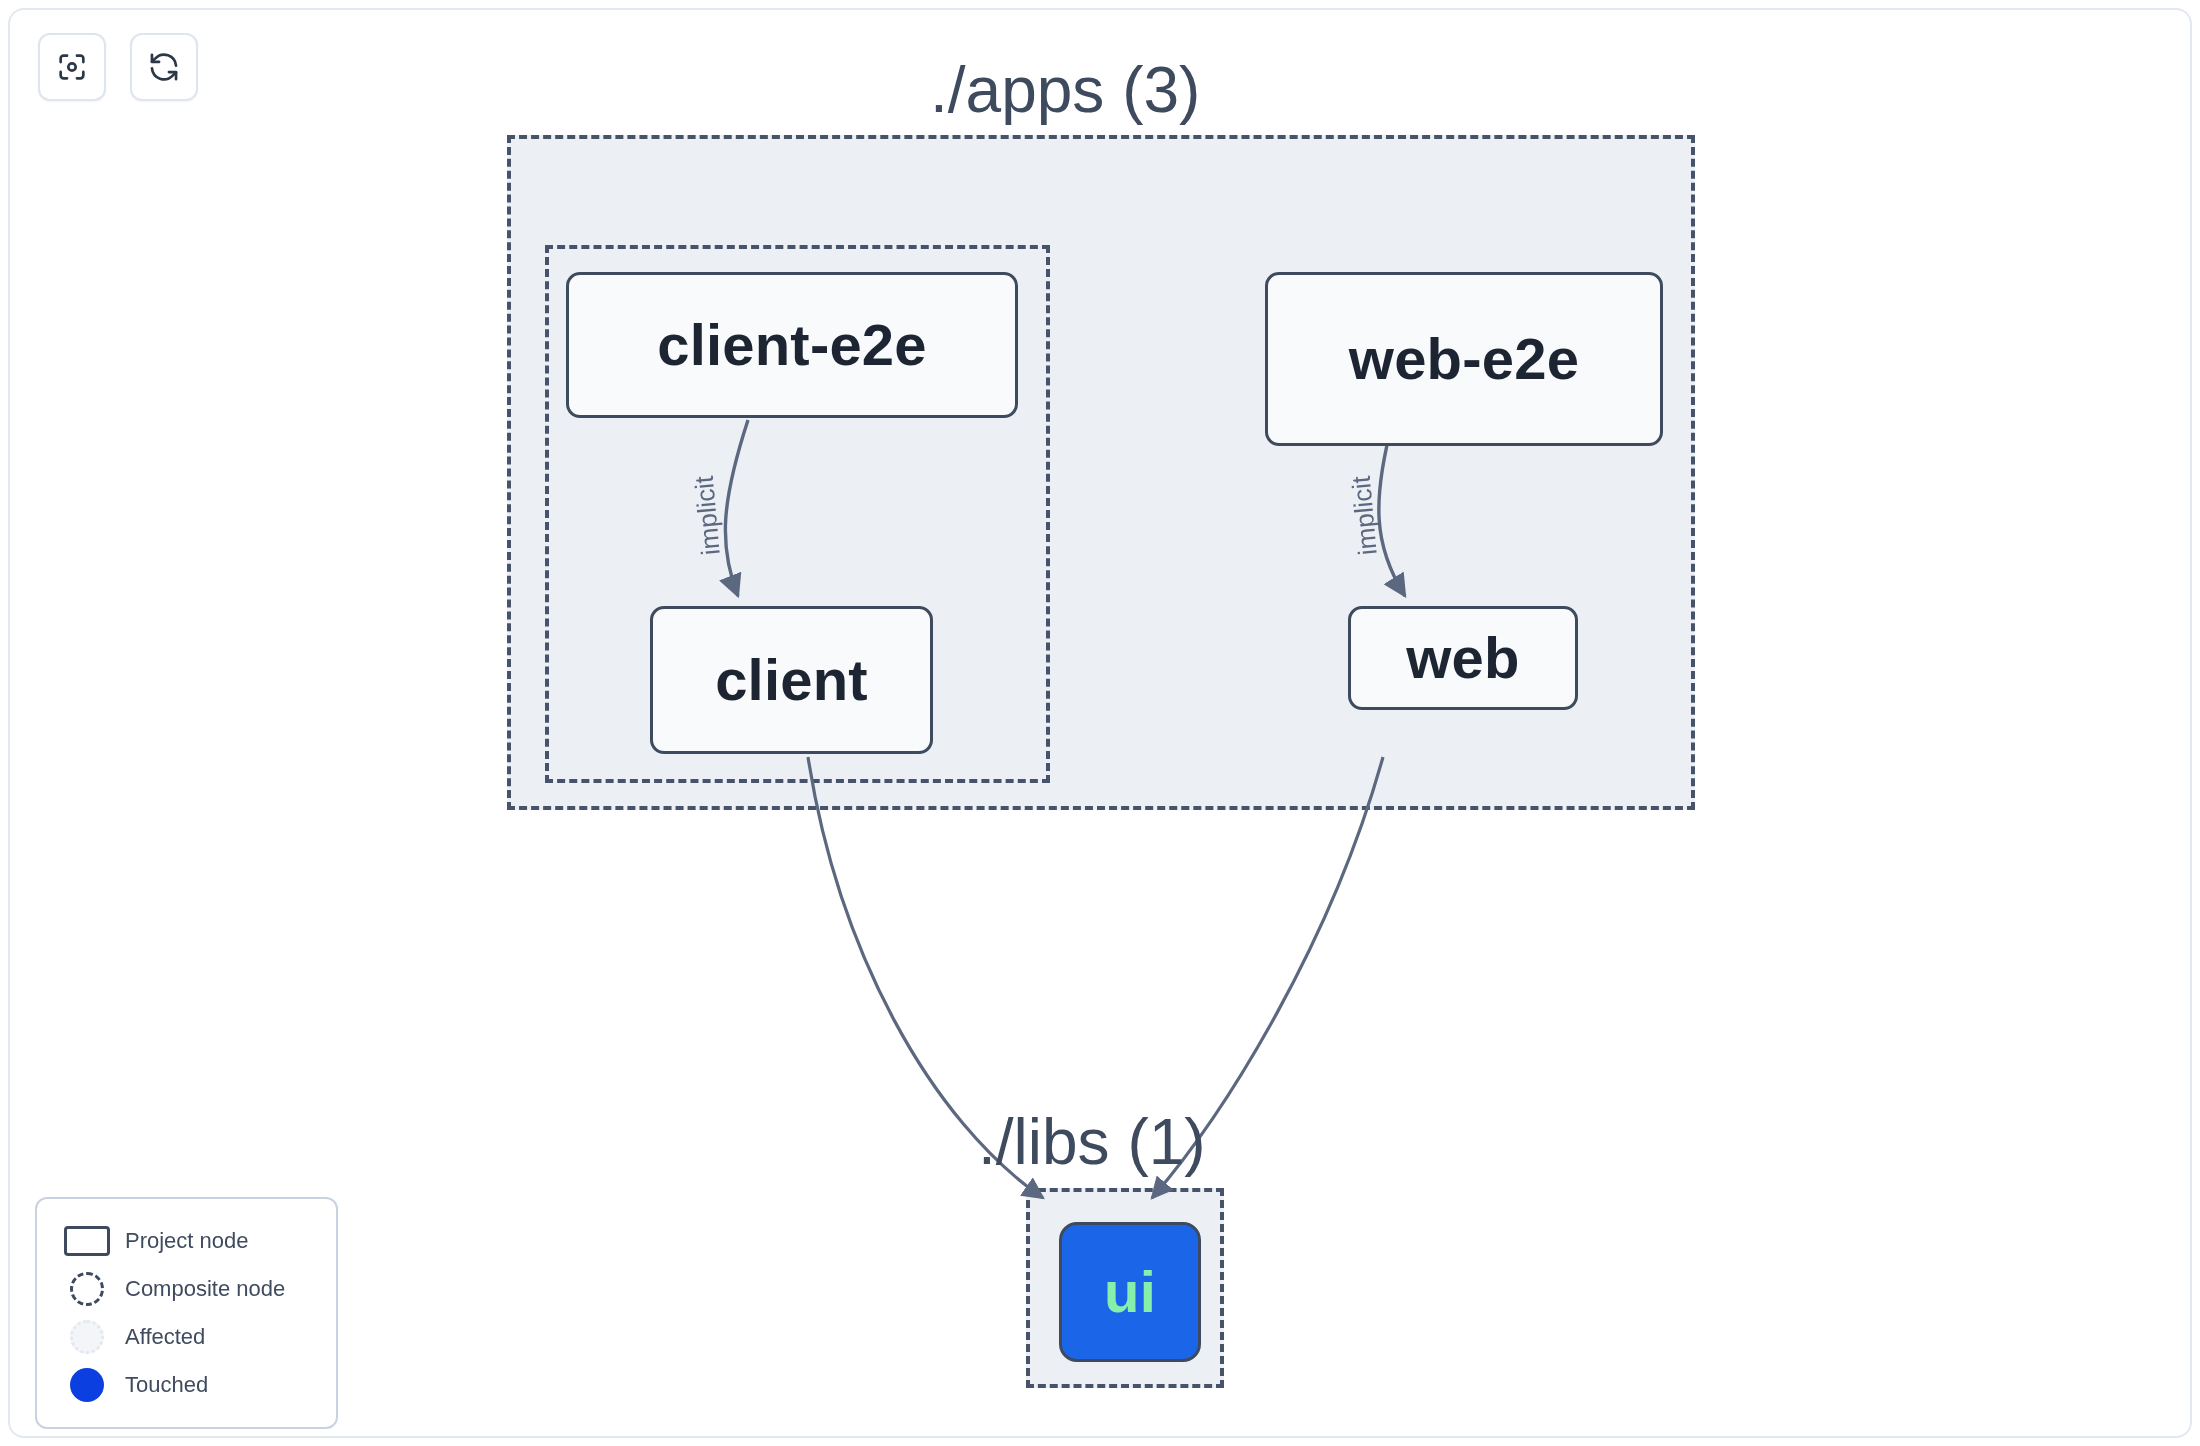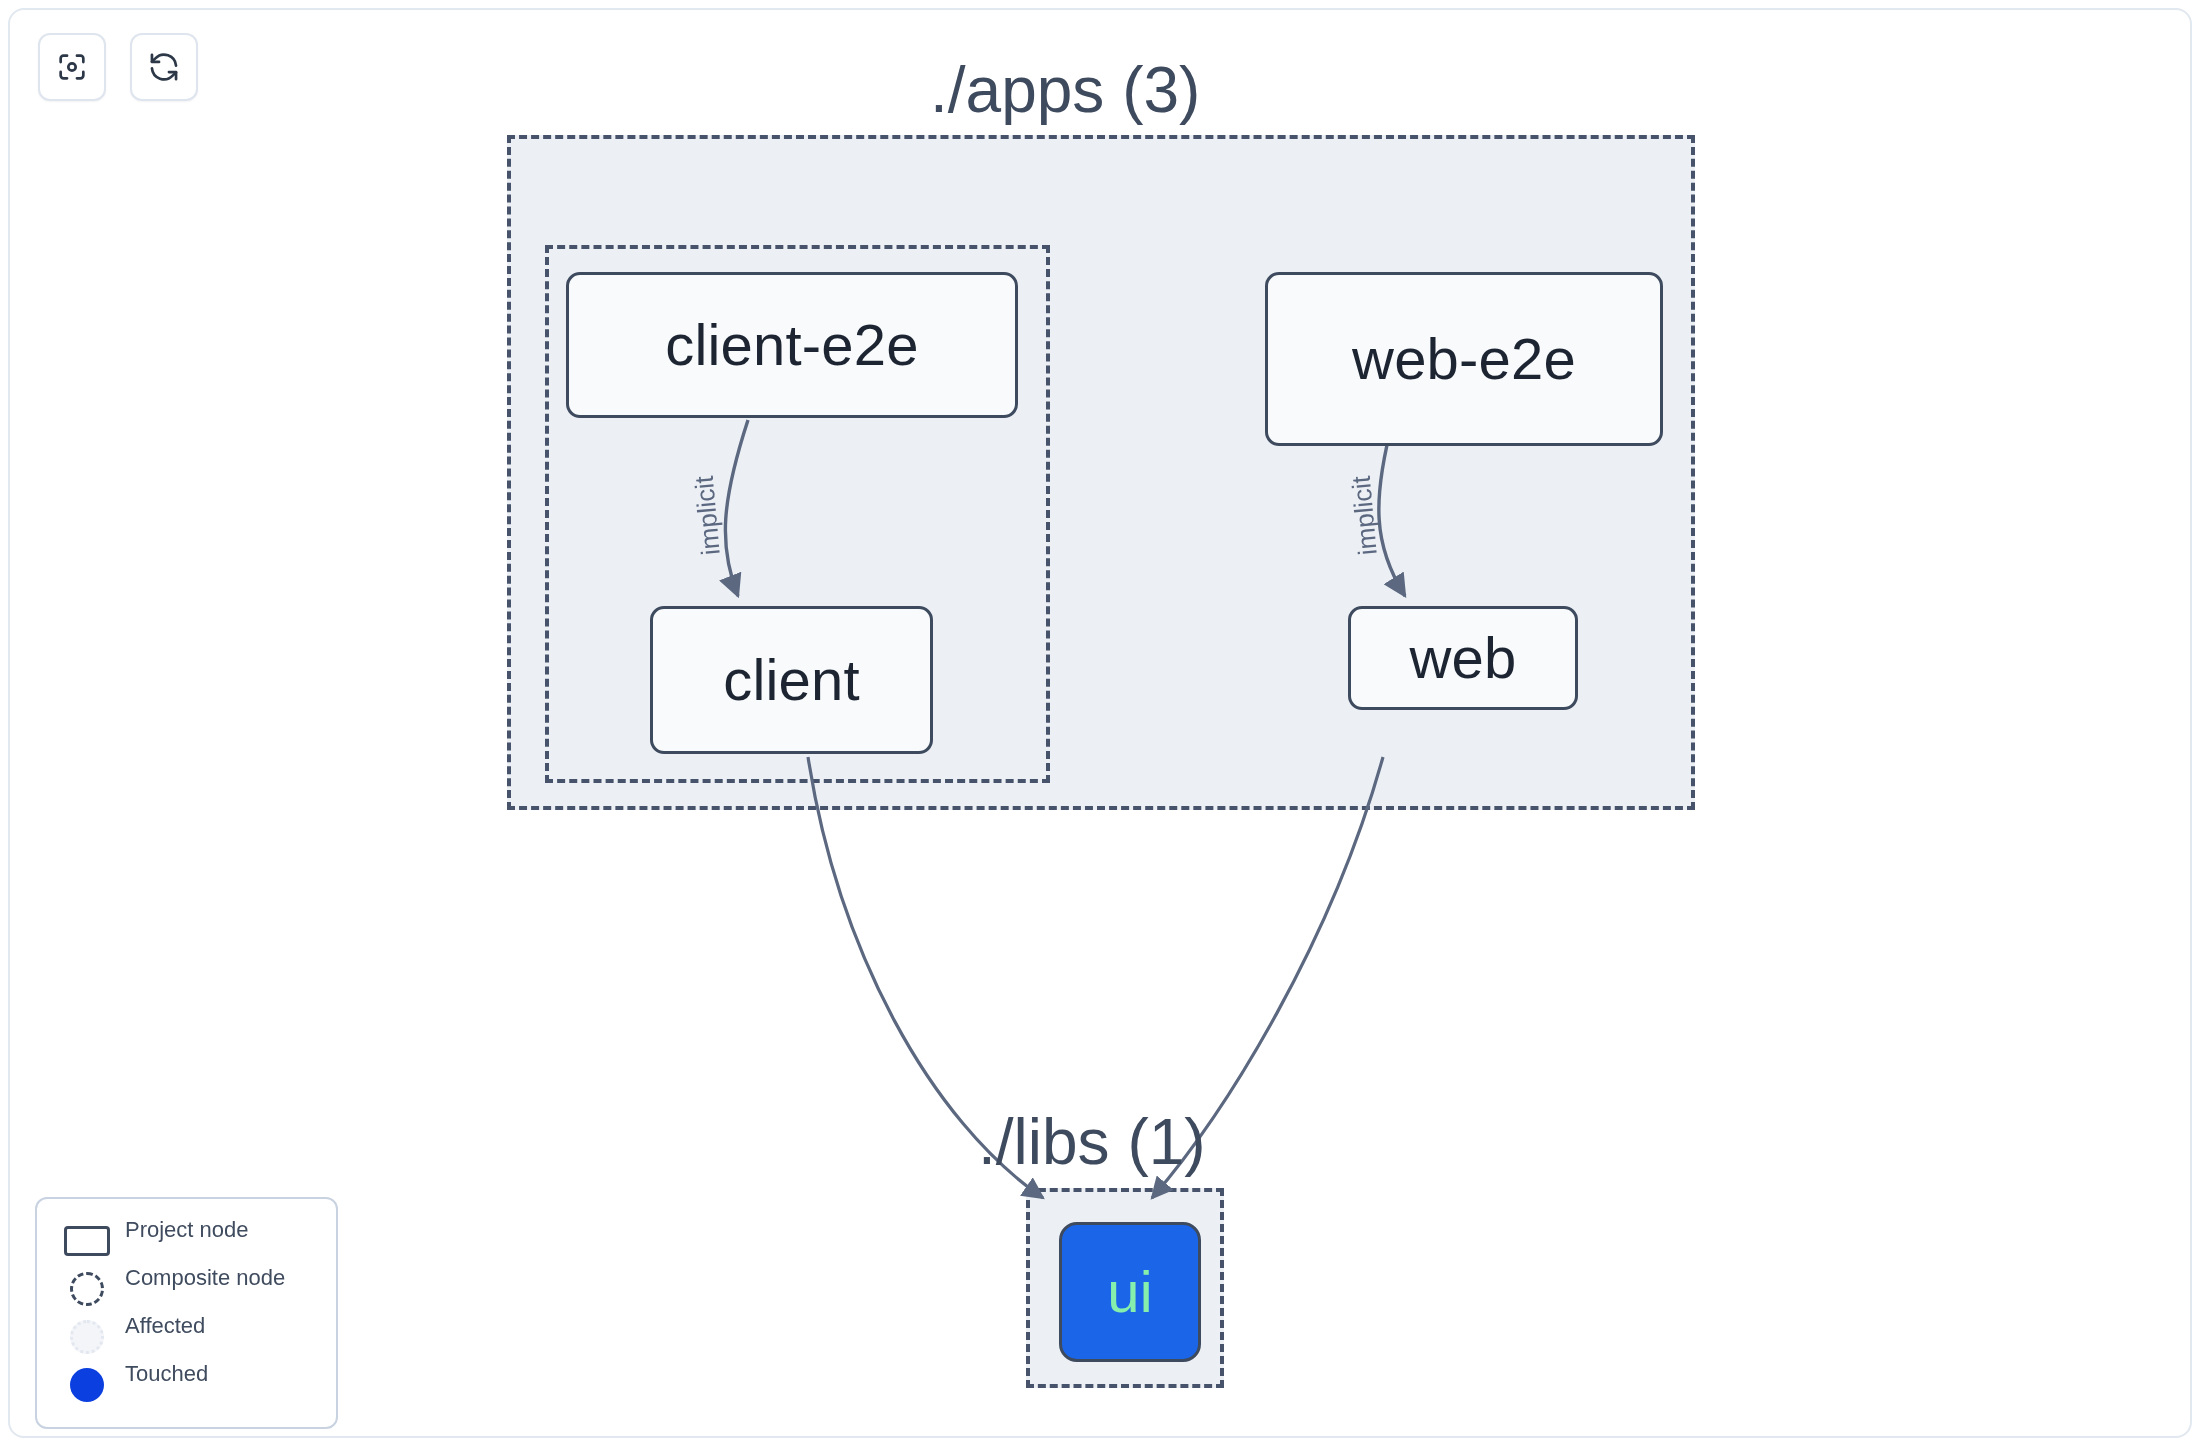--- a/index.html
+++ b/index.html
@@ -95,20 +95,21 @@
     border-radius: 14px;
     z-index: 20;
     cursor: pointer;
   }
   .node .node-label {
     font-size: 58px;
     line-height: 1;
     color: #1d2533;
     white-space: nowrap;
     letter-spacing: .2px;
+    font-weight: bold;
   }
   .node.touched {
     background: #1b66e8;
     border-color: #3e4a5e;
     border-radius: 18px;
   }
   .node.touched .node-label { color: #86efac; }
 
   
   .edge-label {
@@ -128,20 +129,21 @@
     width: 303px;
     border: 2px solid #c9d2e0;
     border-radius: 12px;
     background: #ffffff;
     padding: 18px 22px 18px 22px;
     box-sizing: border-box;
     z-index: 50;
   }
   .legend-row {
     display: flex;
+    align-items: center;
     height: 48px;
   }
   .legend-swatch {
     width: 56px;
     display: flex;
     align-items: center;
     justify-content: center;
     flex: 0 0 56px;
   }
   .sw-rect {

